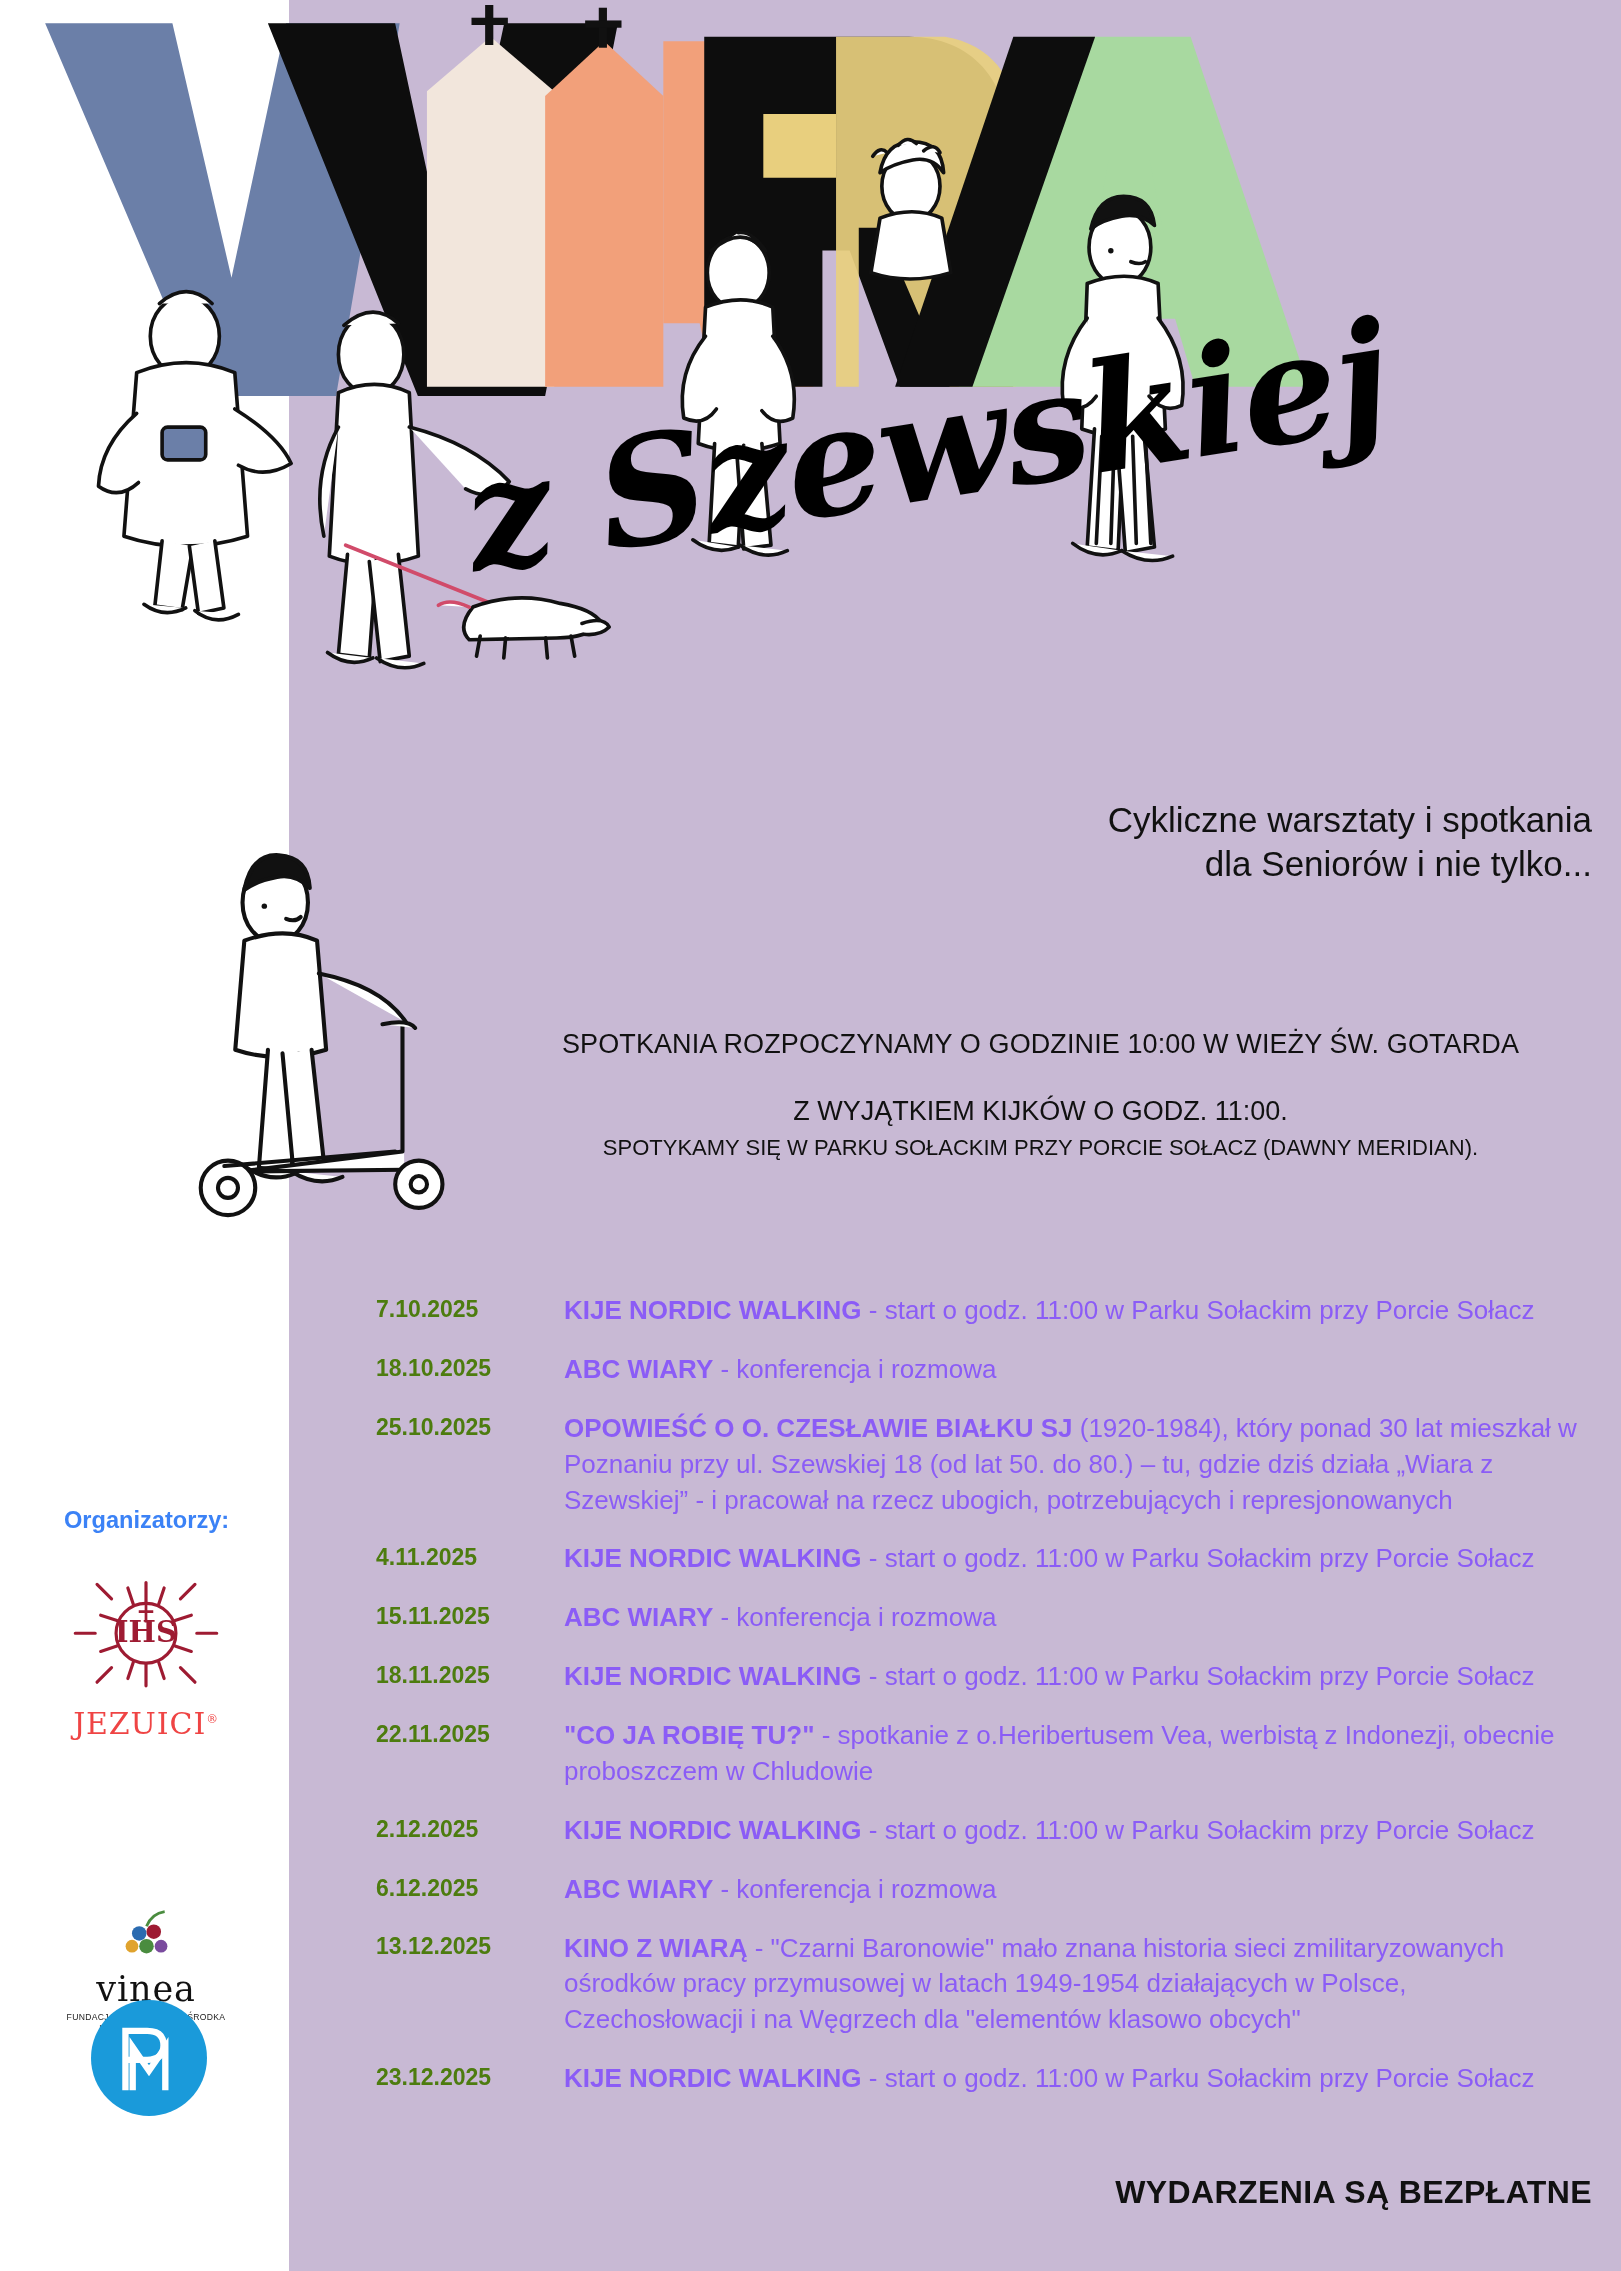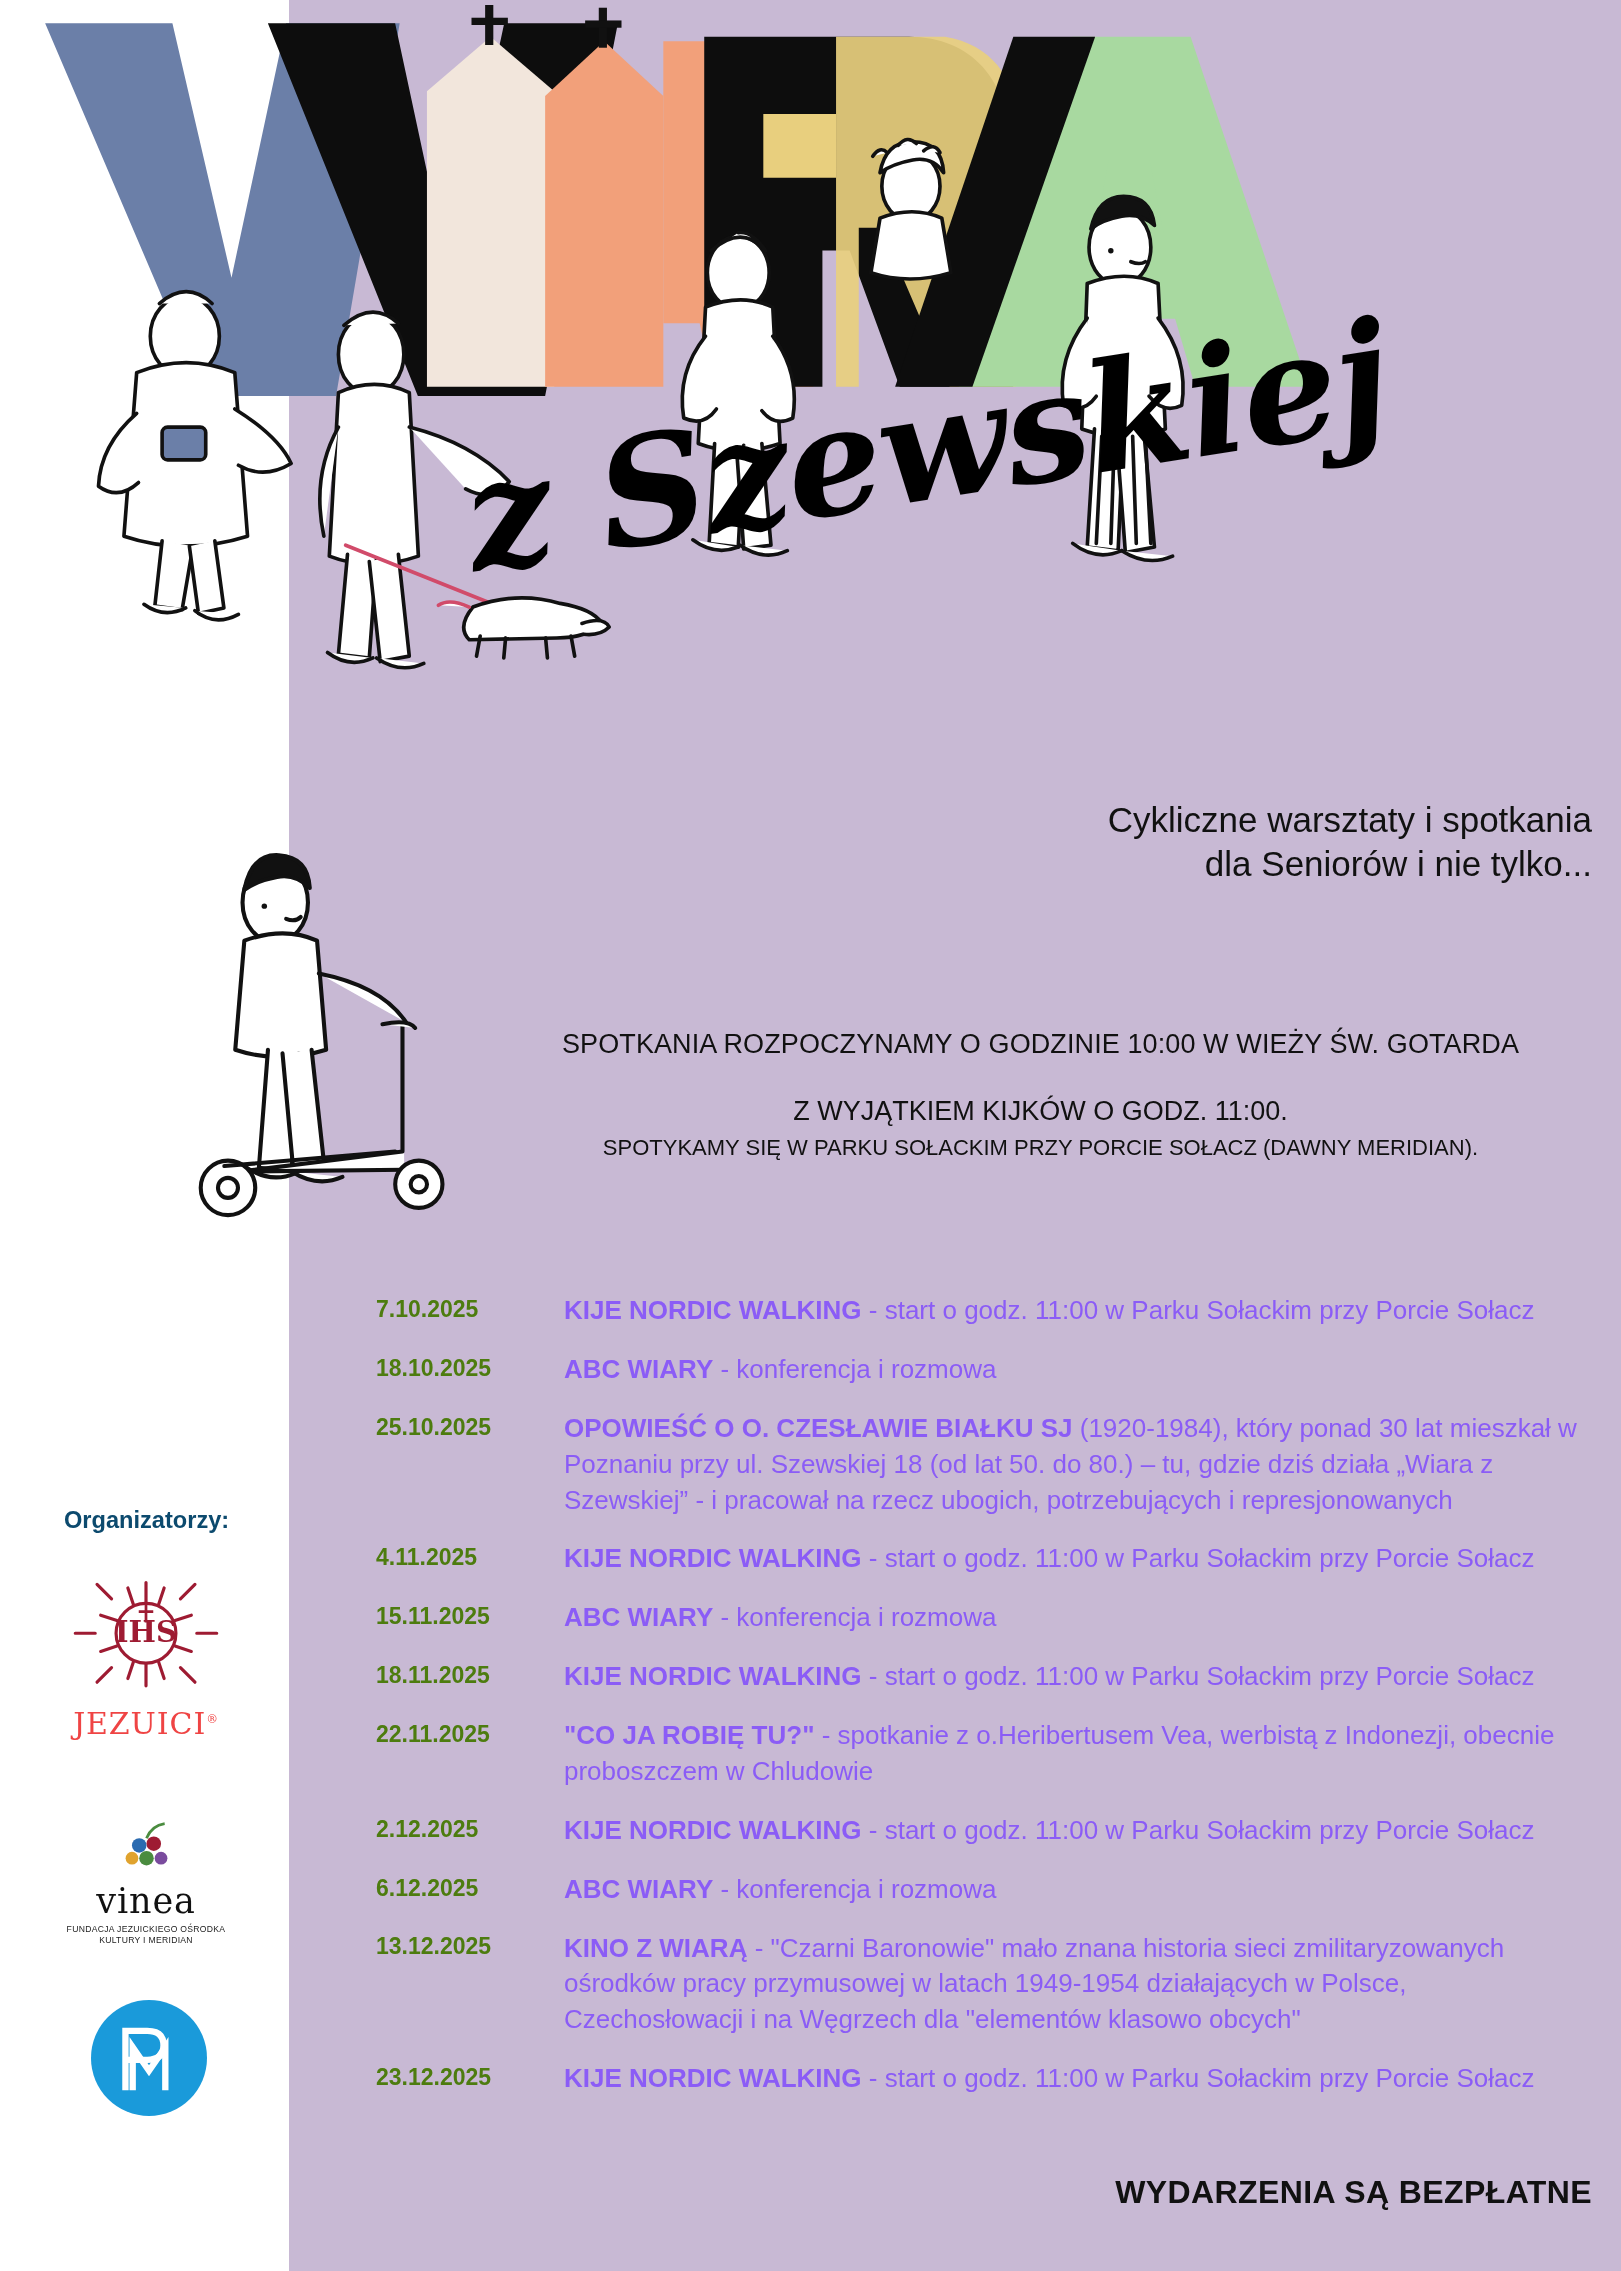--- a/index.html
+++ b/index.html
@@ -144,21 +144,21 @@
     color: #111;
   }
 
   
   .org-title {
     position: absolute;
     left: 64px;
     top: 1507px;
     font-size: 23.6px;
     font-weight: bold;
-    color: #0c4a6e;
+    color: #3b82f6;
   }
   .logo-jez {
     position: absolute;
     left: 55px;
     top: 1568px;
     width: 182px;
     text-align: center;
   }
   .logo-jez .ihs-wrap { height: 136px; }
   .logo-jez .jezuici {
@@ -166,21 +166,21 @@
     font-size: 30px;
     letter-spacing: 0.9px;
     color: #ef4444;
     margin-top: 1.8px;
   }
   .logo-jez .jezuici sup { font-size: 11.8px; vertical-align: super; }
 
   .logo-vinea {
     position: absolute;
     left: 55px;
-    top: 1818px;
+    top: 1906px;
     width: 182px;
     text-align: center;
   }
   .logo-vinea .vinea-word {
     font-family: "DejaVu Serif", serif;
     font-size: 35px;
     letter-spacing: 0.9px;
     color: #111;
     margin-top: -3.6px;
   }

